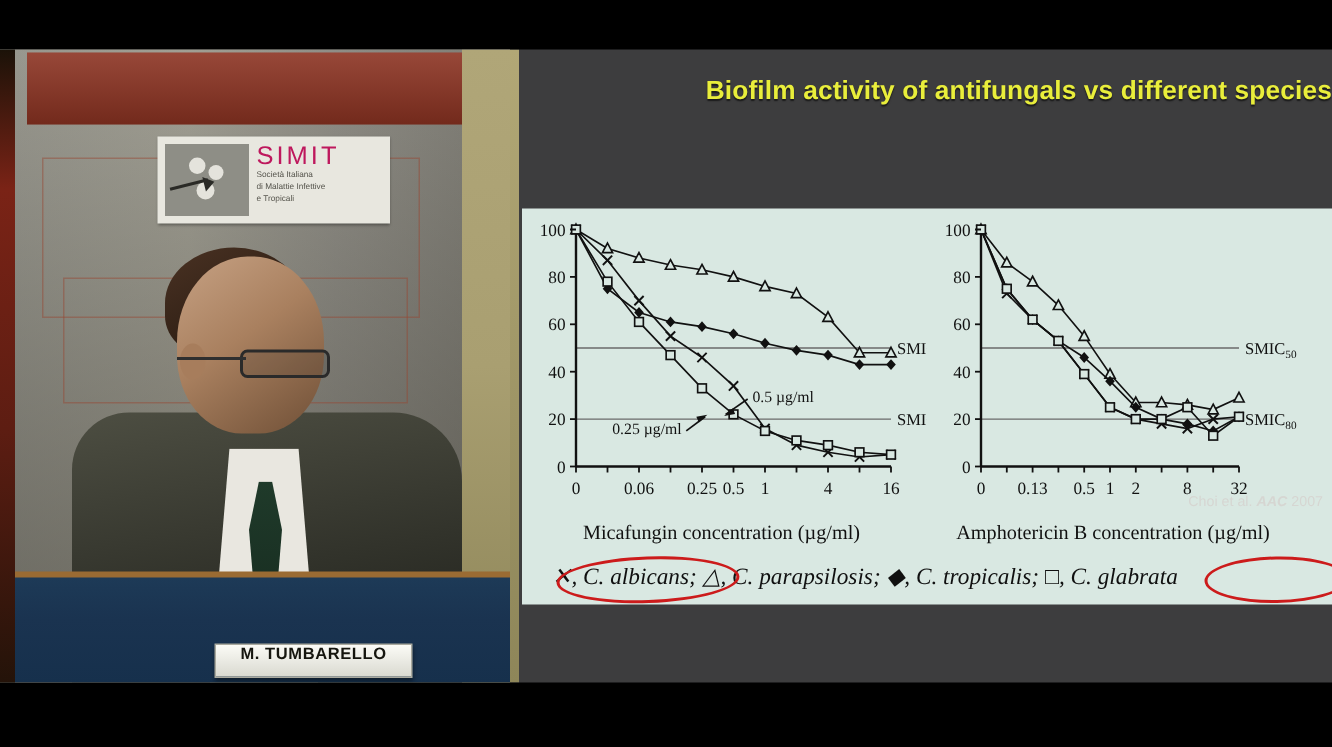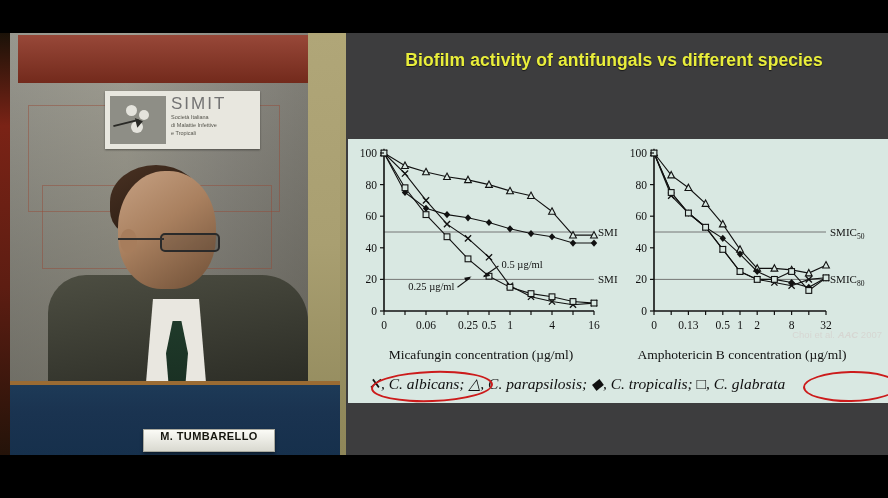--- a/index.html
+++ b/index.html
@@ -35,21 +35,21 @@
   #logo-mark .blob{position:absolute;border-radius:50%;background:#e4e3dc;}
   #logo-mark .b1{left:16px;top:9px;width:11px;height:11px;}
   #logo-mark .b2{left:29px;top:14px;width:10px;height:10px;}
   #logo-mark .b3{left:21px;top:25px;width:12px;height:12px;}
   #logo-mark .arrowline{position:absolute;left:3px;top:26px;width:26px;height:2px;background:#2a2a26;
          transform:rotate(-14deg);}
   #logo-mark .arrowhead{position:absolute;left:26px;top:21px;width:0;height:0;
          border-left:7px solid #2a2a26;border-top:5px solid transparent;border-bottom:5px solid transparent;
          transform:rotate(-14deg);}
   #logo-text{position:absolute;left:66px;top:3px;width:86px;}
-  #logo-title{font-family:"Liberation Sans",sans-serif;font-size:17px;letter-spacing:2px;color:#737373;line-height:19px;}
+  #logo-title{font-family:"Liberation Sans",sans-serif;font-size:17px;letter-spacing:2px;color:#be185d;line-height:19px;}
   #logo-sub{font-family:"Liberation Sans",sans-serif;font-size:5.5px;color:#55544c;line-height:7px;margin-top:1px;}
   
   .wallrect{position:absolute;border:1px solid rgba(150,70,50,.45);}
   .wr1{left:28px;top:72px;width:250px;height:105px;}
   .wr2{left:42px;top:152px;width:228px;height:82px;}
   
   .bigletter{position:absolute;color:rgba(245,244,238,.55);font-family:"Liberation Serif",serif;
          font-weight:bold;}
   .bl-o{left:246px;top:286px;font-size:46px;}
   .bl-n{left:250px;top:330px;font-size:40px;}
@@ -87,21 +87,21 @@
         background:linear-gradient(180deg,#fbfbf6,#d9d9d0);border:1px solid #a9a99e;
         display:flex;align-items:flex-start;justify-content:center;
         box-shadow:0 2px 3px rgba(0,0,0,.45);}
   #nameplate span{font-family:"Liberation Sans",sans-serif;font-size:11px;font-weight:bold;
         letter-spacing:.4px;color:#16160f;}
 
   
   #slide{position:absolute;left:340px;top:33px;width:548px;height:422px;background:#3d3d3e;overflow:hidden;}
   #slide-left-accent{position:absolute;left:0;top:0;width:6px;height:100%;
         background:linear-gradient(180deg,#b2a876,#8e8659);}
-  #slide-title{position:absolute;left:0;top:17px;width:548px;text-align:center;
+  #slide-title{position:absolute;left:0;top:17px;width:548px;text-align:right;
         font-family:"Liberation Sans",sans-serif;font-size:17.5px;font-weight:bold;
         color:#e9ee3b;letter-spacing:.1px;text-shadow:0 1px 1px rgba(0,0,0,.6);}
   #figure{position:absolute;left:8px;top:106px;width:540px;height:264px;background:#d9e8e2;}
   #charts{position:absolute;left:0;top:0;width:540px;height:226px;}
   .chart{position:absolute;top:0;height:226px;}
   #chart-left{left:0;width:270px;}
   #chart-right{left:272px;width:268px;}
   .chart svg{display:block;}
   #legend{position:absolute;left:0;top:226px;width:540px;height:38px;
         display:flex;align-items:center;padding-left:20px;box-sizing:border-box;}

